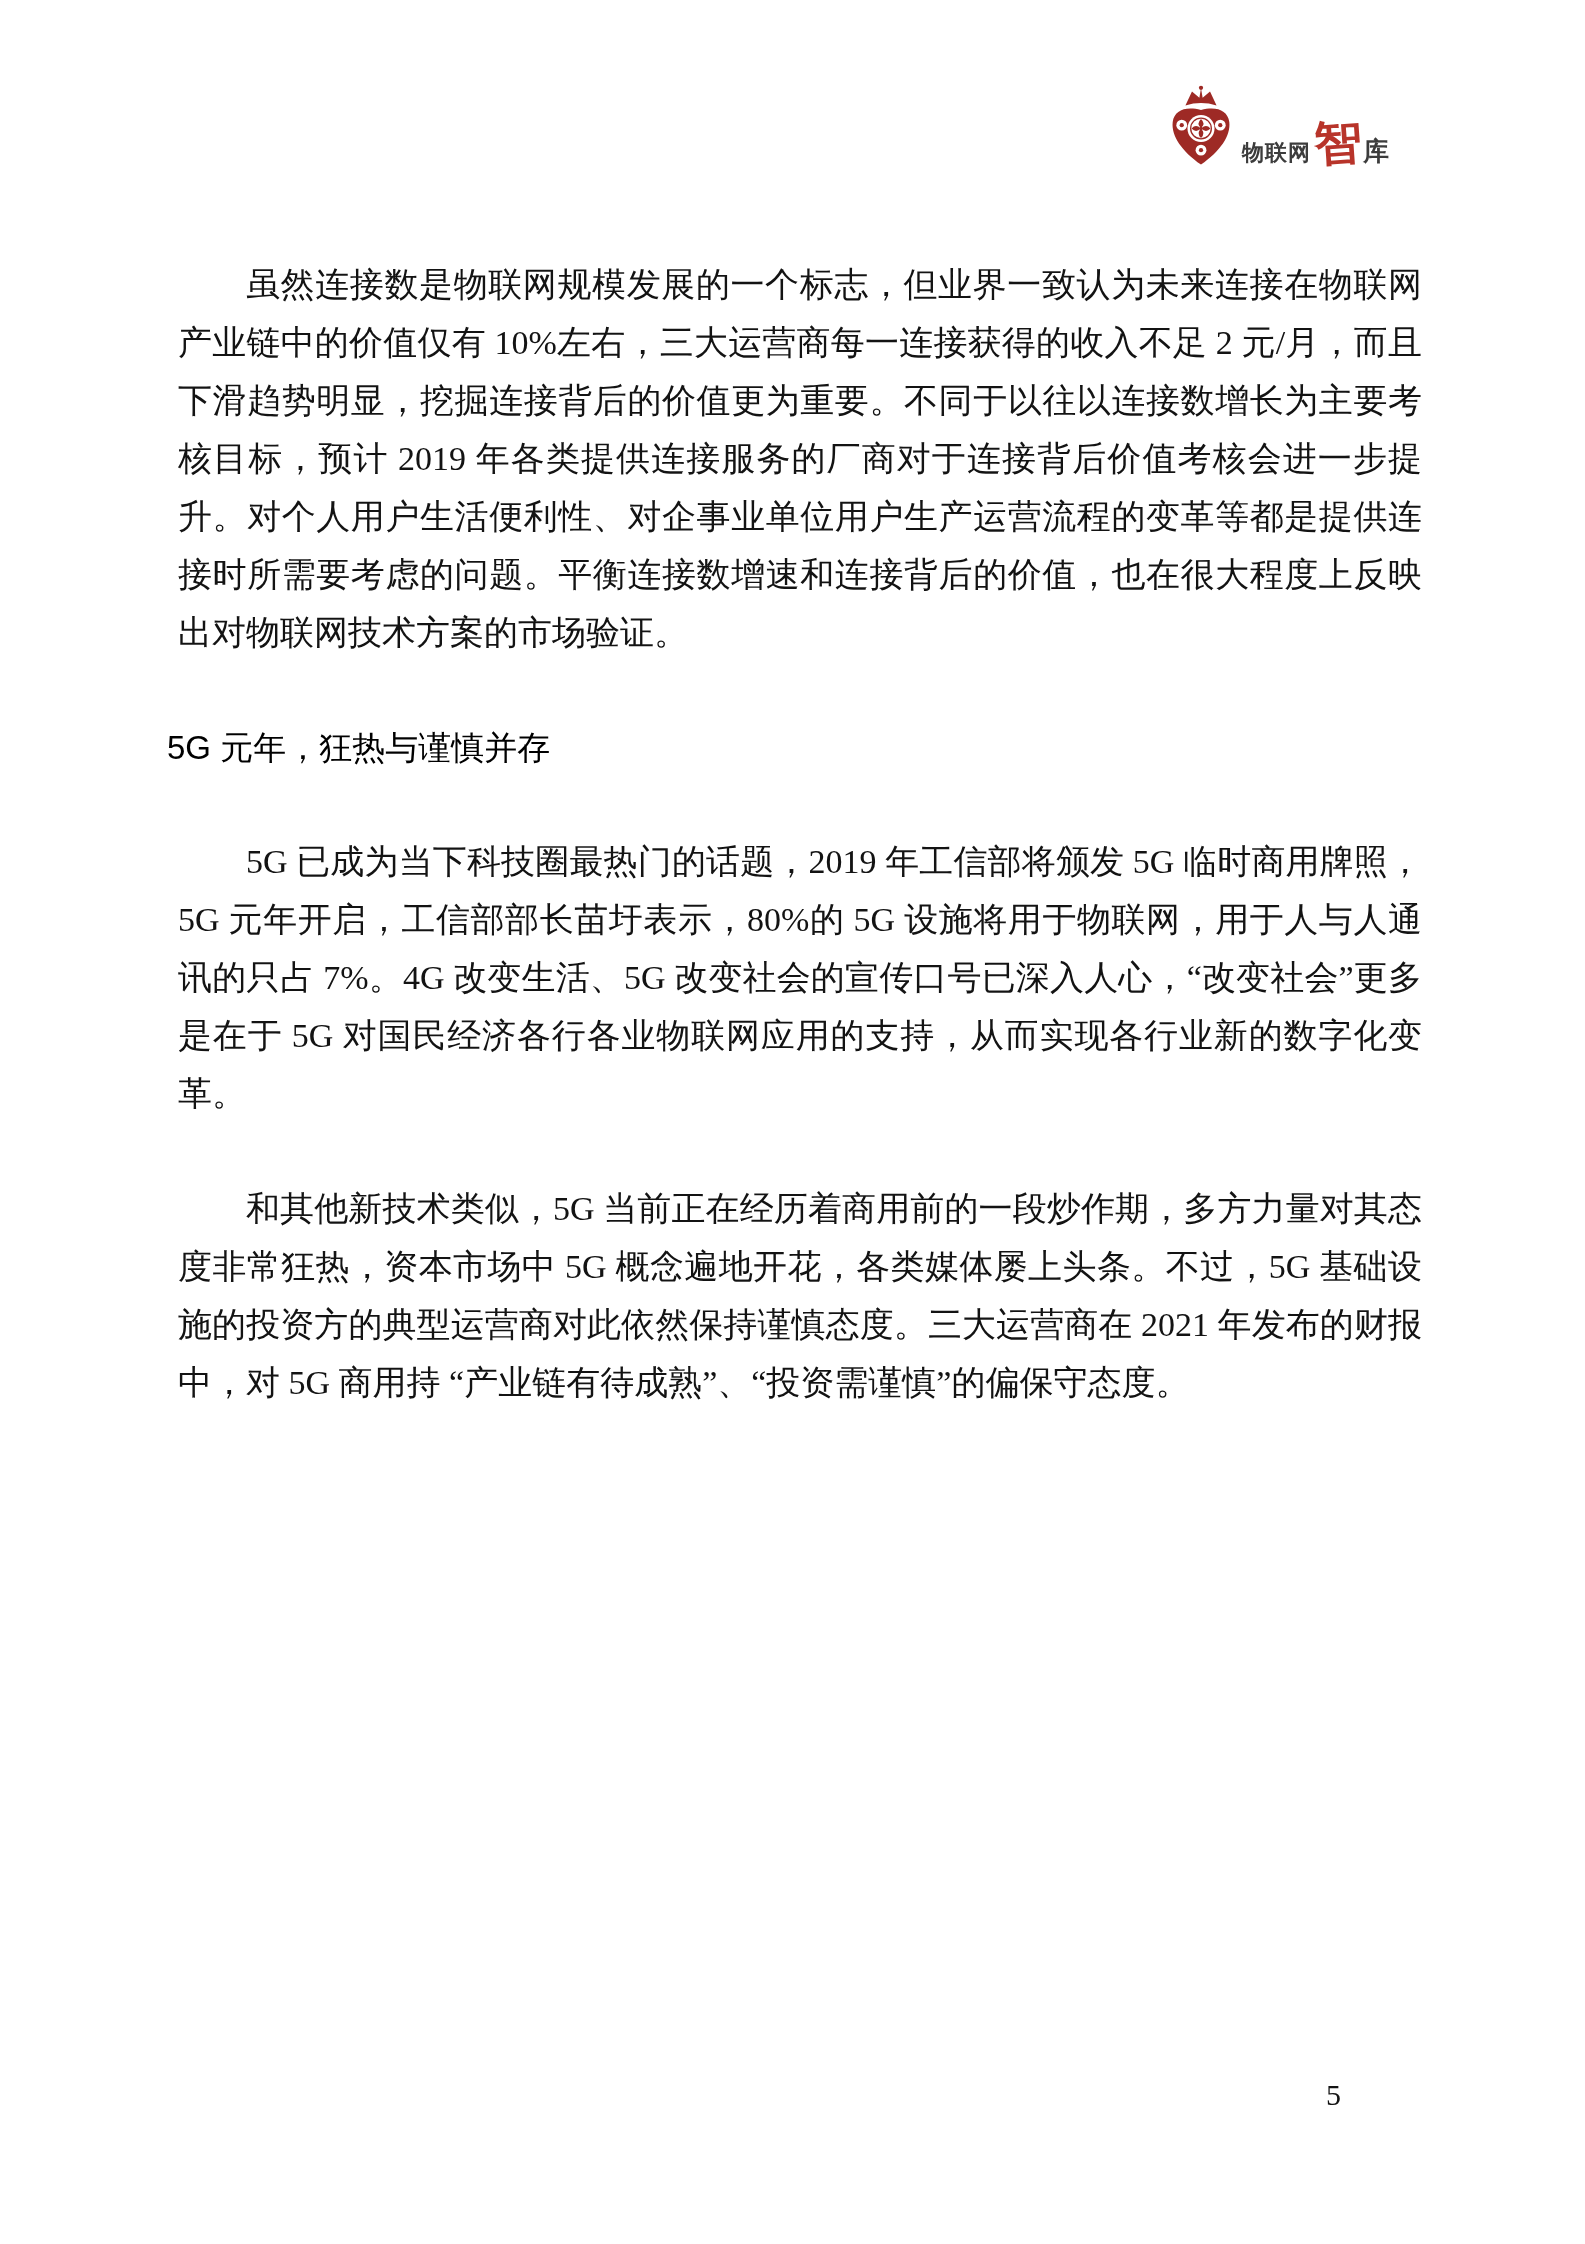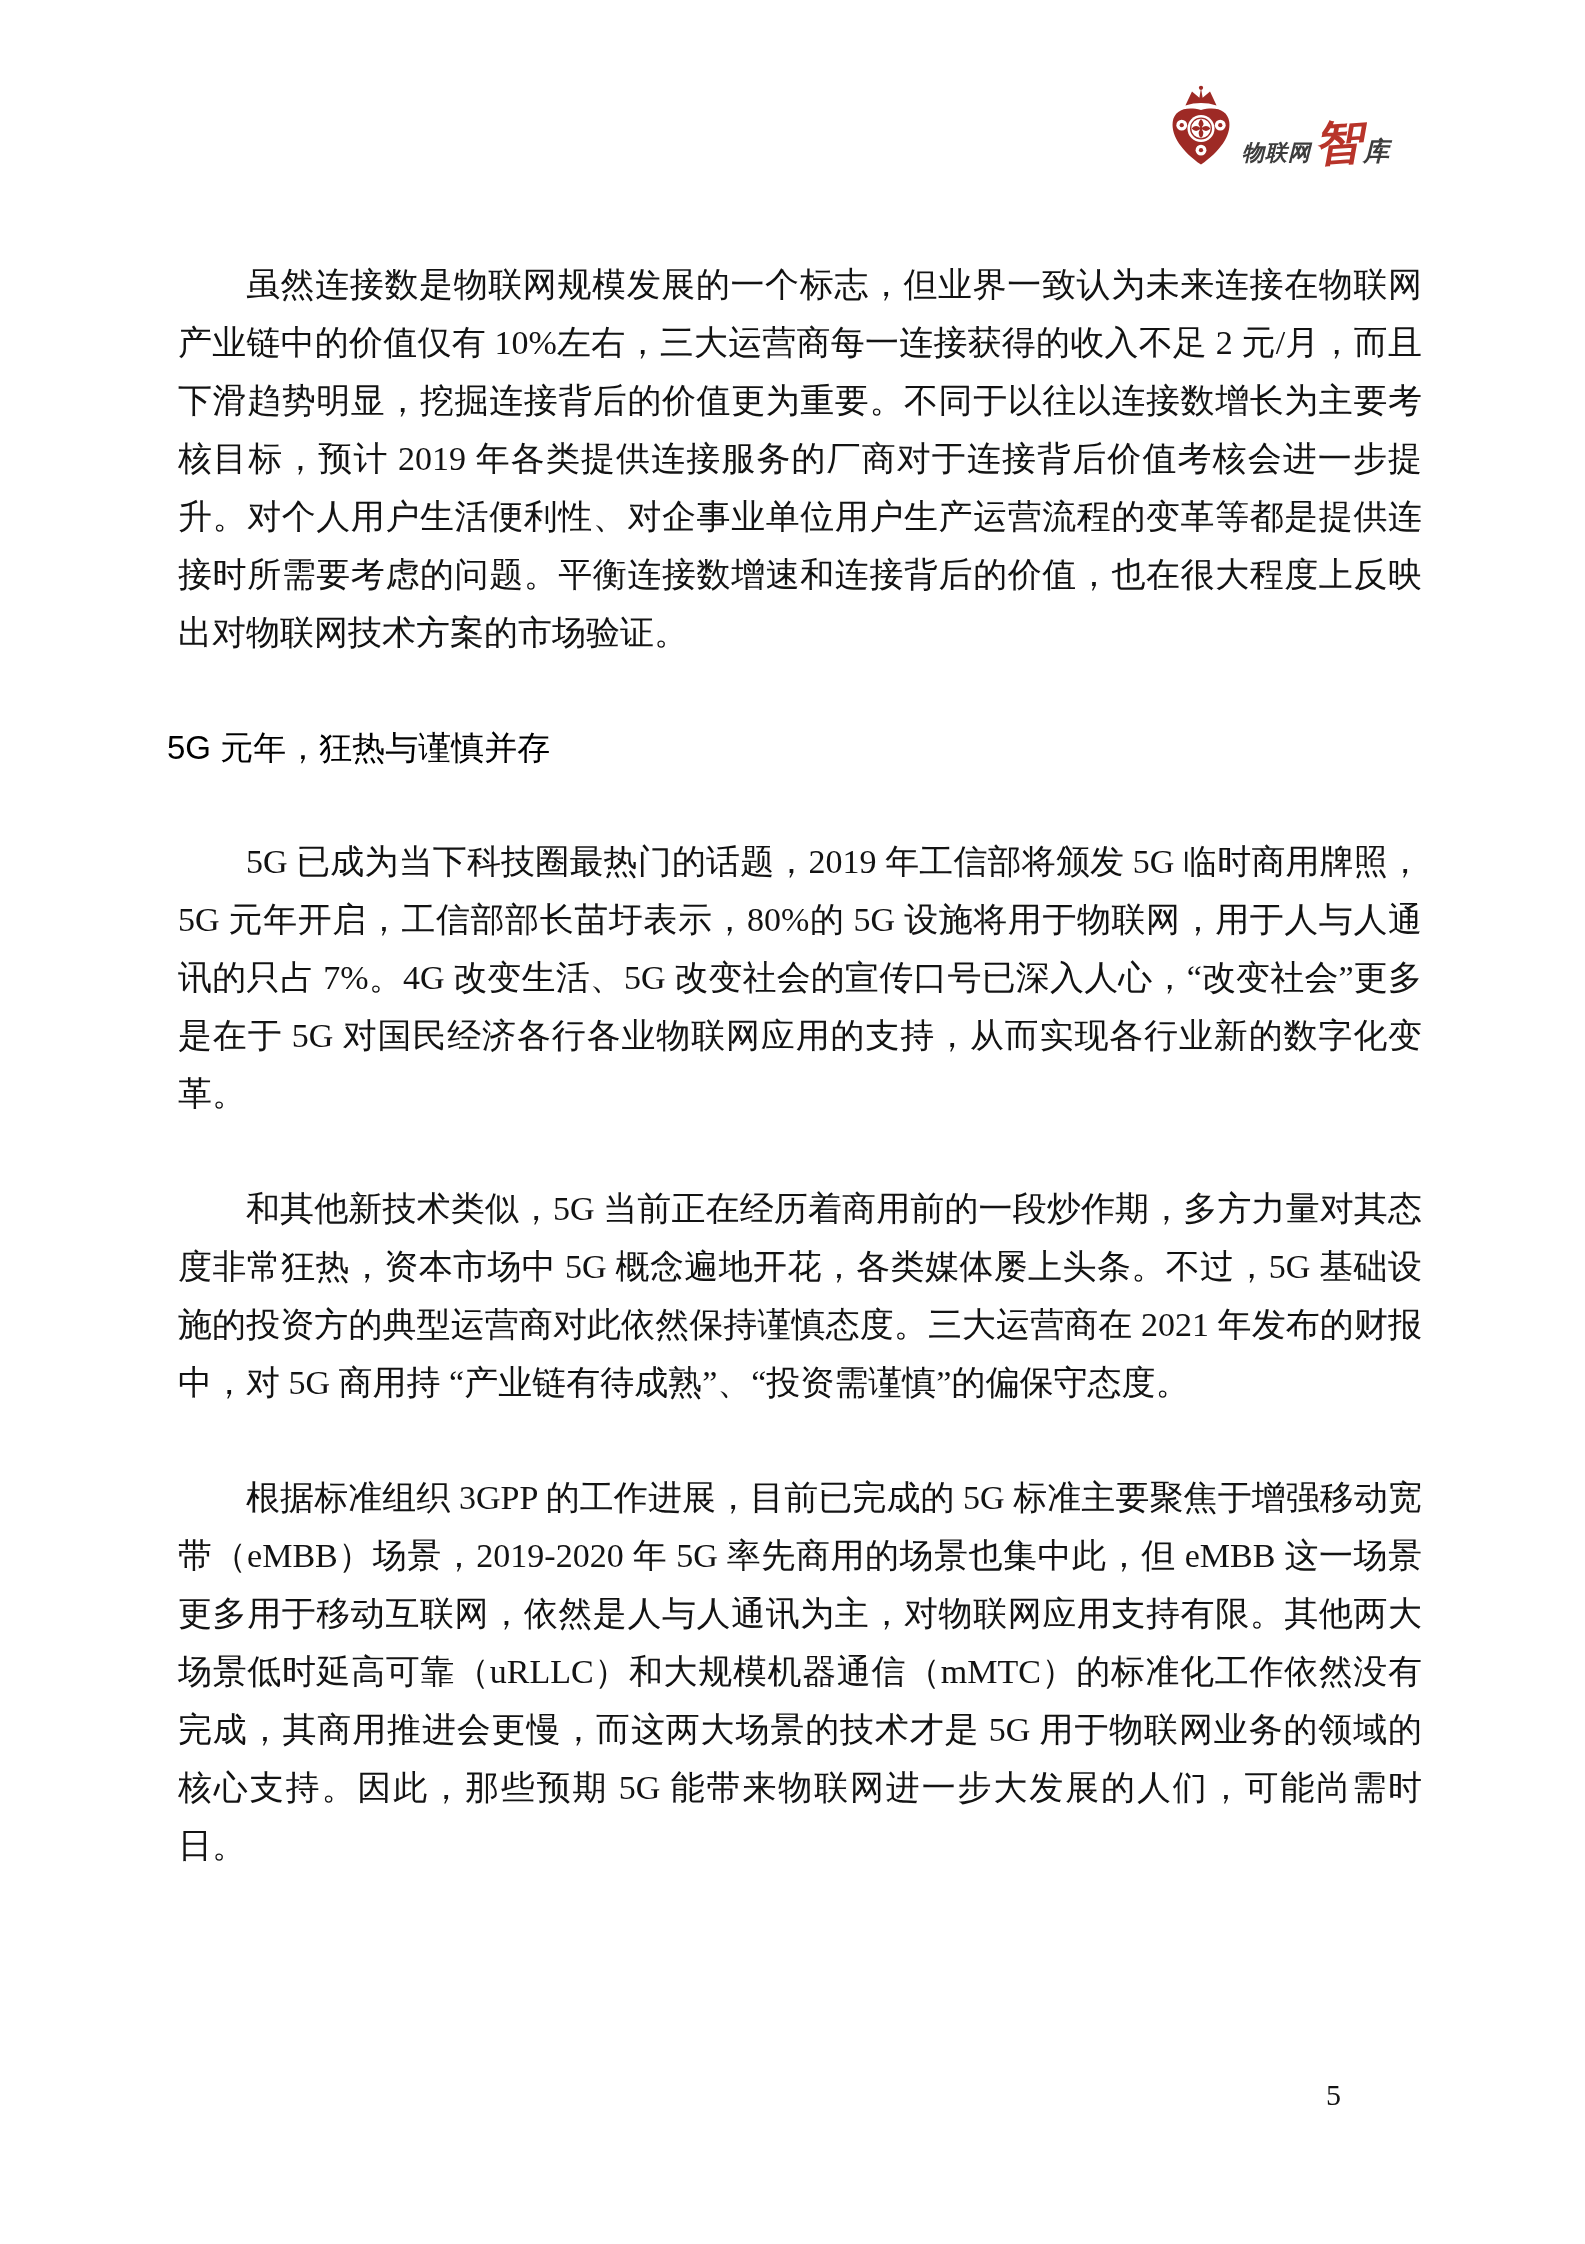--- a/index.html
+++ b/index.html
@@ -12,21 +12,20 @@
     font-family:"Liberation Serif","DejaVu Serif",serif;
     color:#131313;
   }
 
   
   .logo {
     position:absolute;
     top:84px; right:196px;
     display:flex;
     align-items:flex-end;
-    font-style:italic;
   }
   .logo-emblem { width:82px; height:84px; display:block; }
   .logo-text { display:flex; align-items:flex-end; line-height:1; padding-bottom:2px; }
   .logo-prefix {
     font-family:"Liberation Sans","DejaVu Sans",sans-serif;
     font-weight:bold; font-size:22px; color:#3c3c3c; letter-spacing:1px;
     padding-bottom:2px;
   }
   .logo-char {
     font-family:"DejaVu Serif","Liberation Serif",serif;
@@ -109,18 +108,17 @@
       <span class="logo-char">智</span>
       <span class="logo-suffix">库</span>
     </div>
   </div>
 
   <div class="content">
     <p class="body-para">虽然连接数是物联网规模发展的一个标志，但业界一致认为未来连接在物联网产业链中的价值仅有 10%左右，三大运营商每一连接获得的收入不足 2 元/月，而且下滑趋势明显，挖掘连接背后的价值更为重要。不同于以往以连接数增长为主要考核目标，预计 2019 年各类提供连接服务的厂商对于连接背后价值考核会进一步提升。对个人用户生活便利性、对企事业单位用户生产运营流程的变革等都是提供连接时所需要考虑的问题。平衡连接数增速和连接背后的价值，也在很大程度上反映出对物联网技术方案的市场验证。</p>
     <h2 class="section-heading">5G 元年，狂热与谨慎并存</h2>
     <p class="body-para">5G 已成为当下科技圈最热门的话题，2019 年工信部将颁发 5G 临时商用牌照，5G 元年开启，工信部部长苗圩表示，80%的 5G 设施将用于物联网，用于人与人通讯的只占 7%。4G 改变生活、5G 改变社会的宣传口号已深入人心，“改变社会”更多是在于 5G 对国民经济各行各业物联网应用的支持，从而实现各行业新的数字化变革。</p>
     <p class="body-para">和其他新技术类似，5G 当前正在经历着商用前的一段炒作期，多方力量对其态度非常狂热，资本市场中 5G 概念遍地开花，各类媒体屡上头条。不过，5G 基础设施的投资方的典型运营商对此依然保持谨慎态度。三大运营商在 2021 年发布的财报中，对 5G 商用持 “产业链有待成熟”、“投资需谨慎”的偏保守态度。</p>
-    <p class="body-para">根据标准组织 3GPP 的工作进展，目前已完成的 5G 标准主要聚焦于增强移动宽带（eMBB）场景，2019-2020 年 5G 率先商用的场景也集中此，但 eMBB 这一场景更多用于移动互联网，依然是人与人通讯为主，对物联网应用支持有限。其他两大场景低时延高可靠（uRLLC）和大规模机器通信（mMTC）的标准化工作依然没有完成，其商用推进会更慢，而这两大场景的技术才是 5G 用于物联网业务的领域的核心支持。因此，那些预期 5G 能带来物联网进一步大发展的人们，可能尚需时日。</p>
   </div>
 
   <div class="page-number">5</div>
 
 </div>
 
 </body></html>

